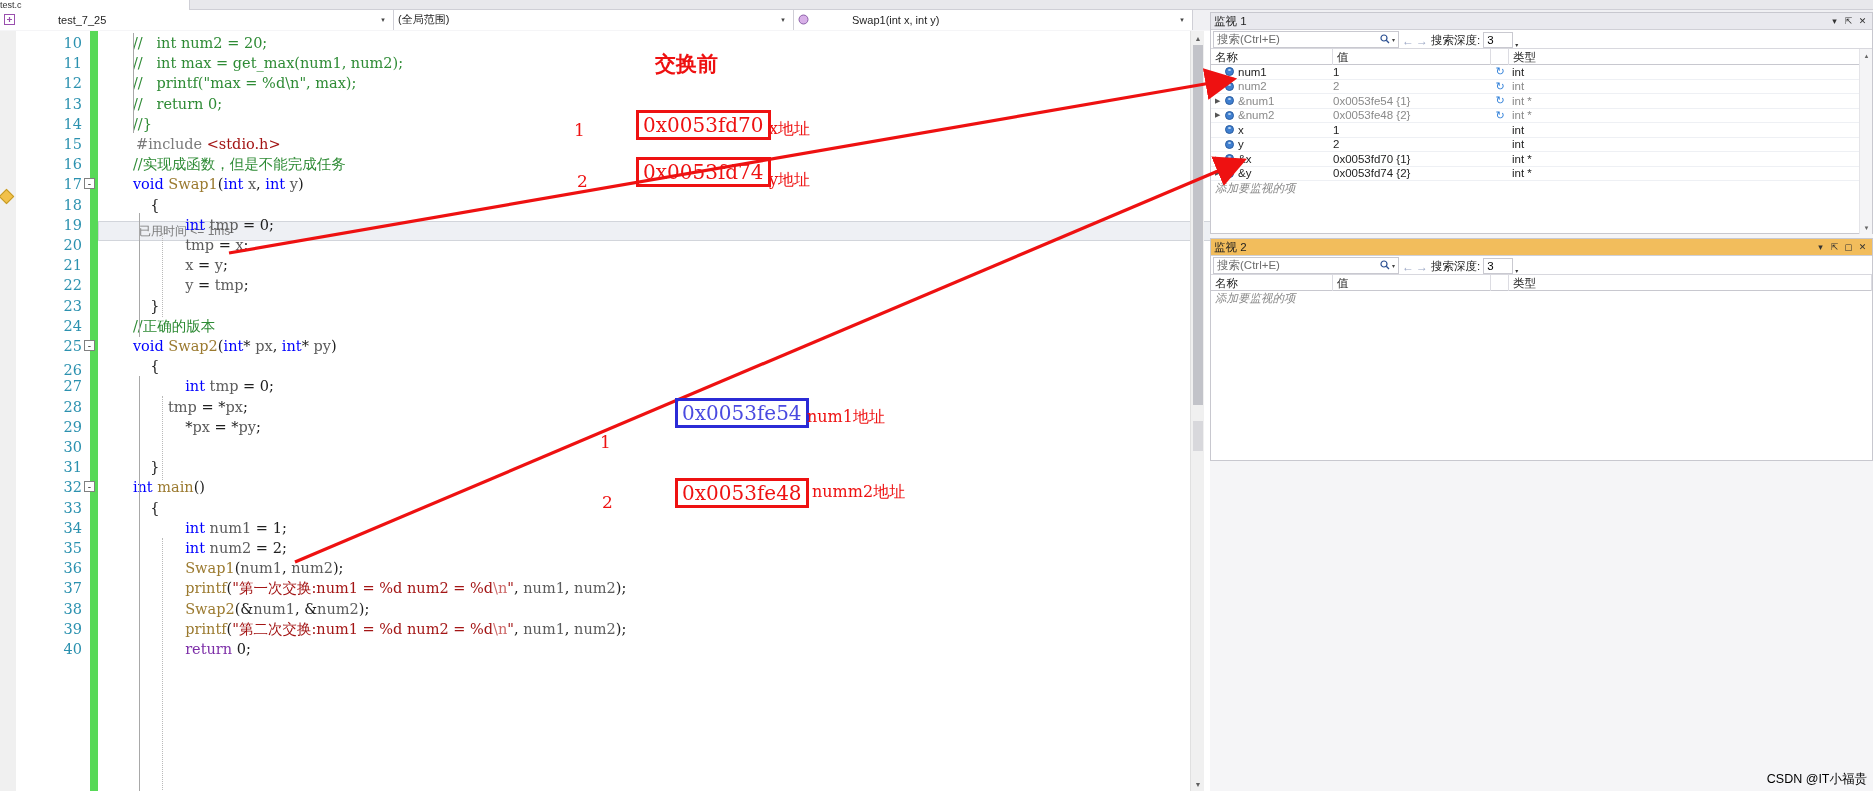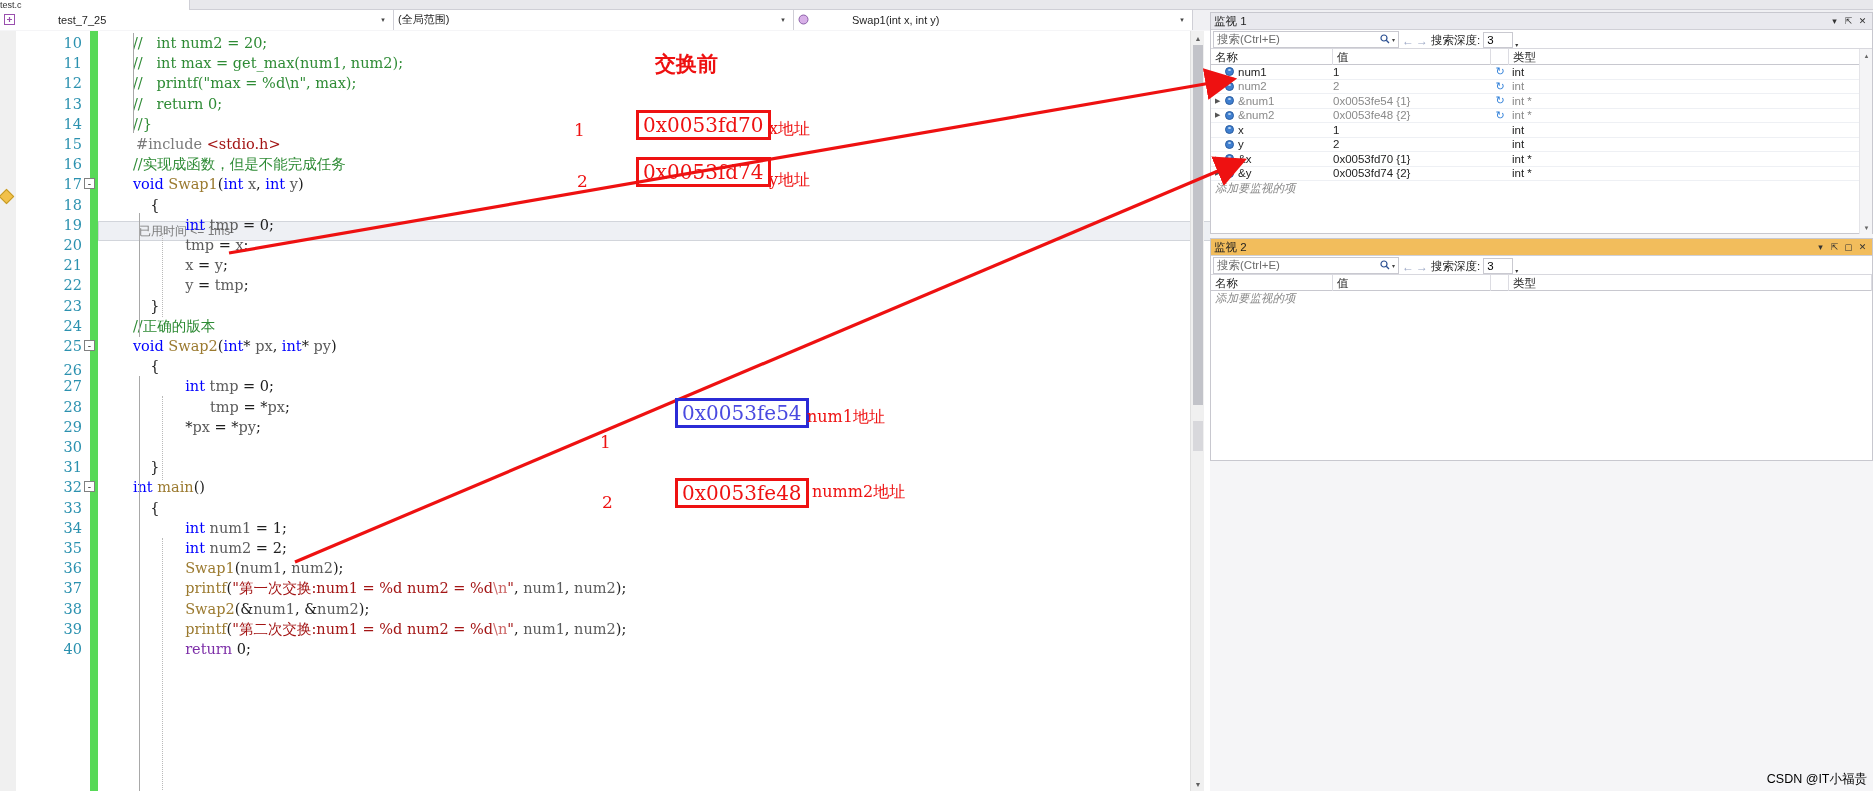--- a/index.html
+++ b/index.html
@@ -342,21 +342,21 @@
         <div class="line" style="top: 183.8px; padding-left: 87.2px;"><span class="kw">int</span><span class="pln"> </span><span class="id">tmp</span><span class="pln"> = </span><span class="num">0</span><span class="pln">;</span></div>
         <div class="line" style="top: 204px; padding-left: 87.2px;"><span class="id">tmp</span><span class="pln"> = </span><span class="id">x</span><span class="pln">;</span></div>
         <div class="line" style="top: 224.2px; padding-left: 87.2px;"><span class="id">x</span><span class="pln"> = </span><span class="id">y</span><span class="pln">;</span></div>
         <div class="line" style="top: 244.4px; padding-left: 87.2px;"><span class="id">y</span><span class="pln"> = </span><span class="id">tmp</span><span class="pln">;</span></div>
         <div class="line" style="top: 264.6px; padding-left: 52.32px;"><span class="pln">}</span></div>
         <div class="line" style="top: 284.8px; padding-left: 34.88px;"><span class="cmt">//正确的版本</span></div>
         <div class="fold" style="top: 305px; left: -14px;">-</div>
         <div class="line" style="top: 305px; padding-left: 34.88px;"><span class="kw">void</span><span class="pln"> </span><span class="fn">Swap2</span><span class="pln">(</span><span class="kw">int</span><span class="pln">* </span><span class="id">px</span><span class="pln">, </span><span class="kw">int</span><span class="pln">* </span><span class="id">py</span><span class="pln">)</span></div>
         <div class="line" style="top: 325.2px; padding-left: 52.32px;"><span class="pln">{</span></div>
         <div class="line" style="top: 345.4px; padding-left: 87.2px;"><span class="kw">int</span><span class="pln"> </span><span class="id">tmp</span><span class="pln"> = </span><span class="num">0</span><span class="pln">;</span></div>
-        <div class="line" style="top: 365.6px; padding-left: 112px;"><span class="id">tmp</span><span class="pln"> = *</span><span class="id">px</span><span class="pln">;</span></div>
+        <div class="line" style="top: 365.6px; padding-left: 70px;"><span class="id">tmp</span><span class="pln"> = *</span><span class="id">px</span><span class="pln">;</span></div>
         <div class="line" style="top: 385.8px; padding-left: 87.2px;"><span class="pln">*</span><span class="id">px</span><span class="pln"> = *</span><span class="id">py</span><span class="pln">;</span></div>
         <div class="line" style="top: 426.2px; padding-left: 52.32px;"><span class="pln">}</span></div>
         <div class="fold" style="top: 446.4px; left: -14px;">-</div>
         <div class="line" style="top: 446.4px; padding-left: 34.88px;"><span class="kw">int</span><span class="pln"> </span><span class="fn">main</span><span class="pln">()</span></div>
         <div class="line" style="top: 466.6px; padding-left: 52.32px;"><span class="pln">{</span></div>
         <div class="line" style="top: 486.8px; padding-left: 87.2px;"><span class="kw">int</span><span class="pln"> </span><span class="id">num1</span><span class="pln"> = </span><span class="num">1</span><span class="pln">;</span></div>
         <div class="line" style="top: 507px; padding-left: 87.2px;"><span class="kw">int</span><span class="pln"> </span><span class="id">num2</span><span class="pln"> = </span><span class="num">2</span><span class="pln">;</span></div>
         <div class="line" style="top: 527.2px; padding-left: 87.2px;"><span class="fn">Swap1</span><span class="pln">(</span><span class="id">num1</span><span class="pln">, </span><span class="id">num2</span><span class="pln">);</span></div>
         <div class="line" style="top: 547.4px; padding-left: 87.2px;"><span class="fn">printf</span><span class="pln">(</span><span class="str">"第一次交换:num1 = %d num2 = %d</span><span class="esc">\n</span><span class="str">"</span><span class="pln">, </span><span class="id">num1</span><span class="pln">, </span><span class="id">num2</span><span class="pln">);</span></div>
         <div class="line" style="top: 567.6px; padding-left: 87.2px;"><span class="fn">Swap2</span><span class="pln">(&amp;</span><span class="id">num1</span><span class="pln">, &amp;</span><span class="id">num2</span><span class="pln">);</span></div>

